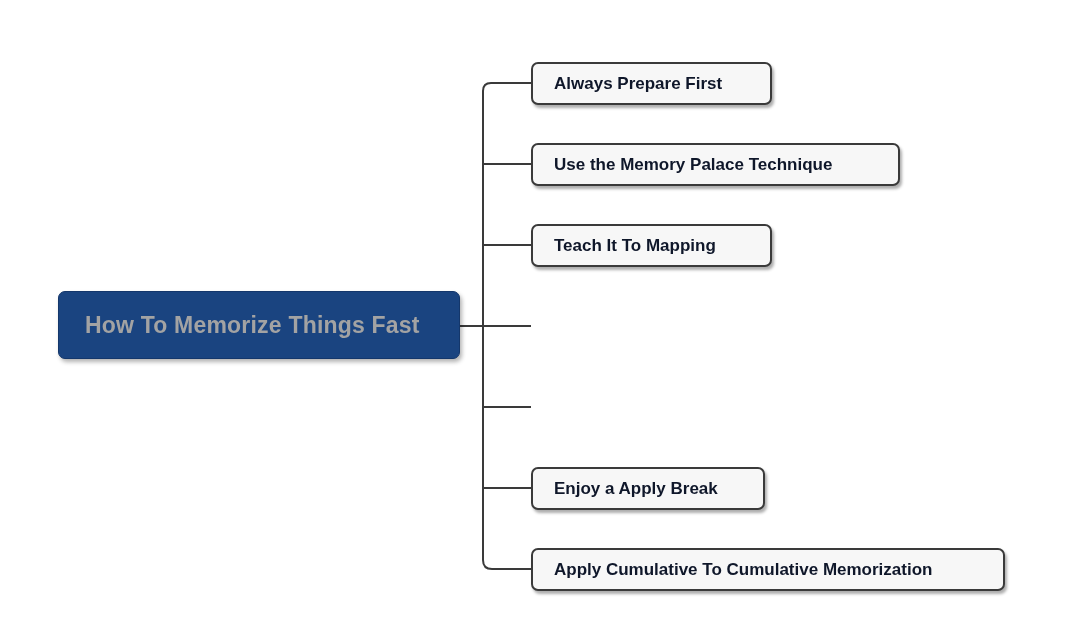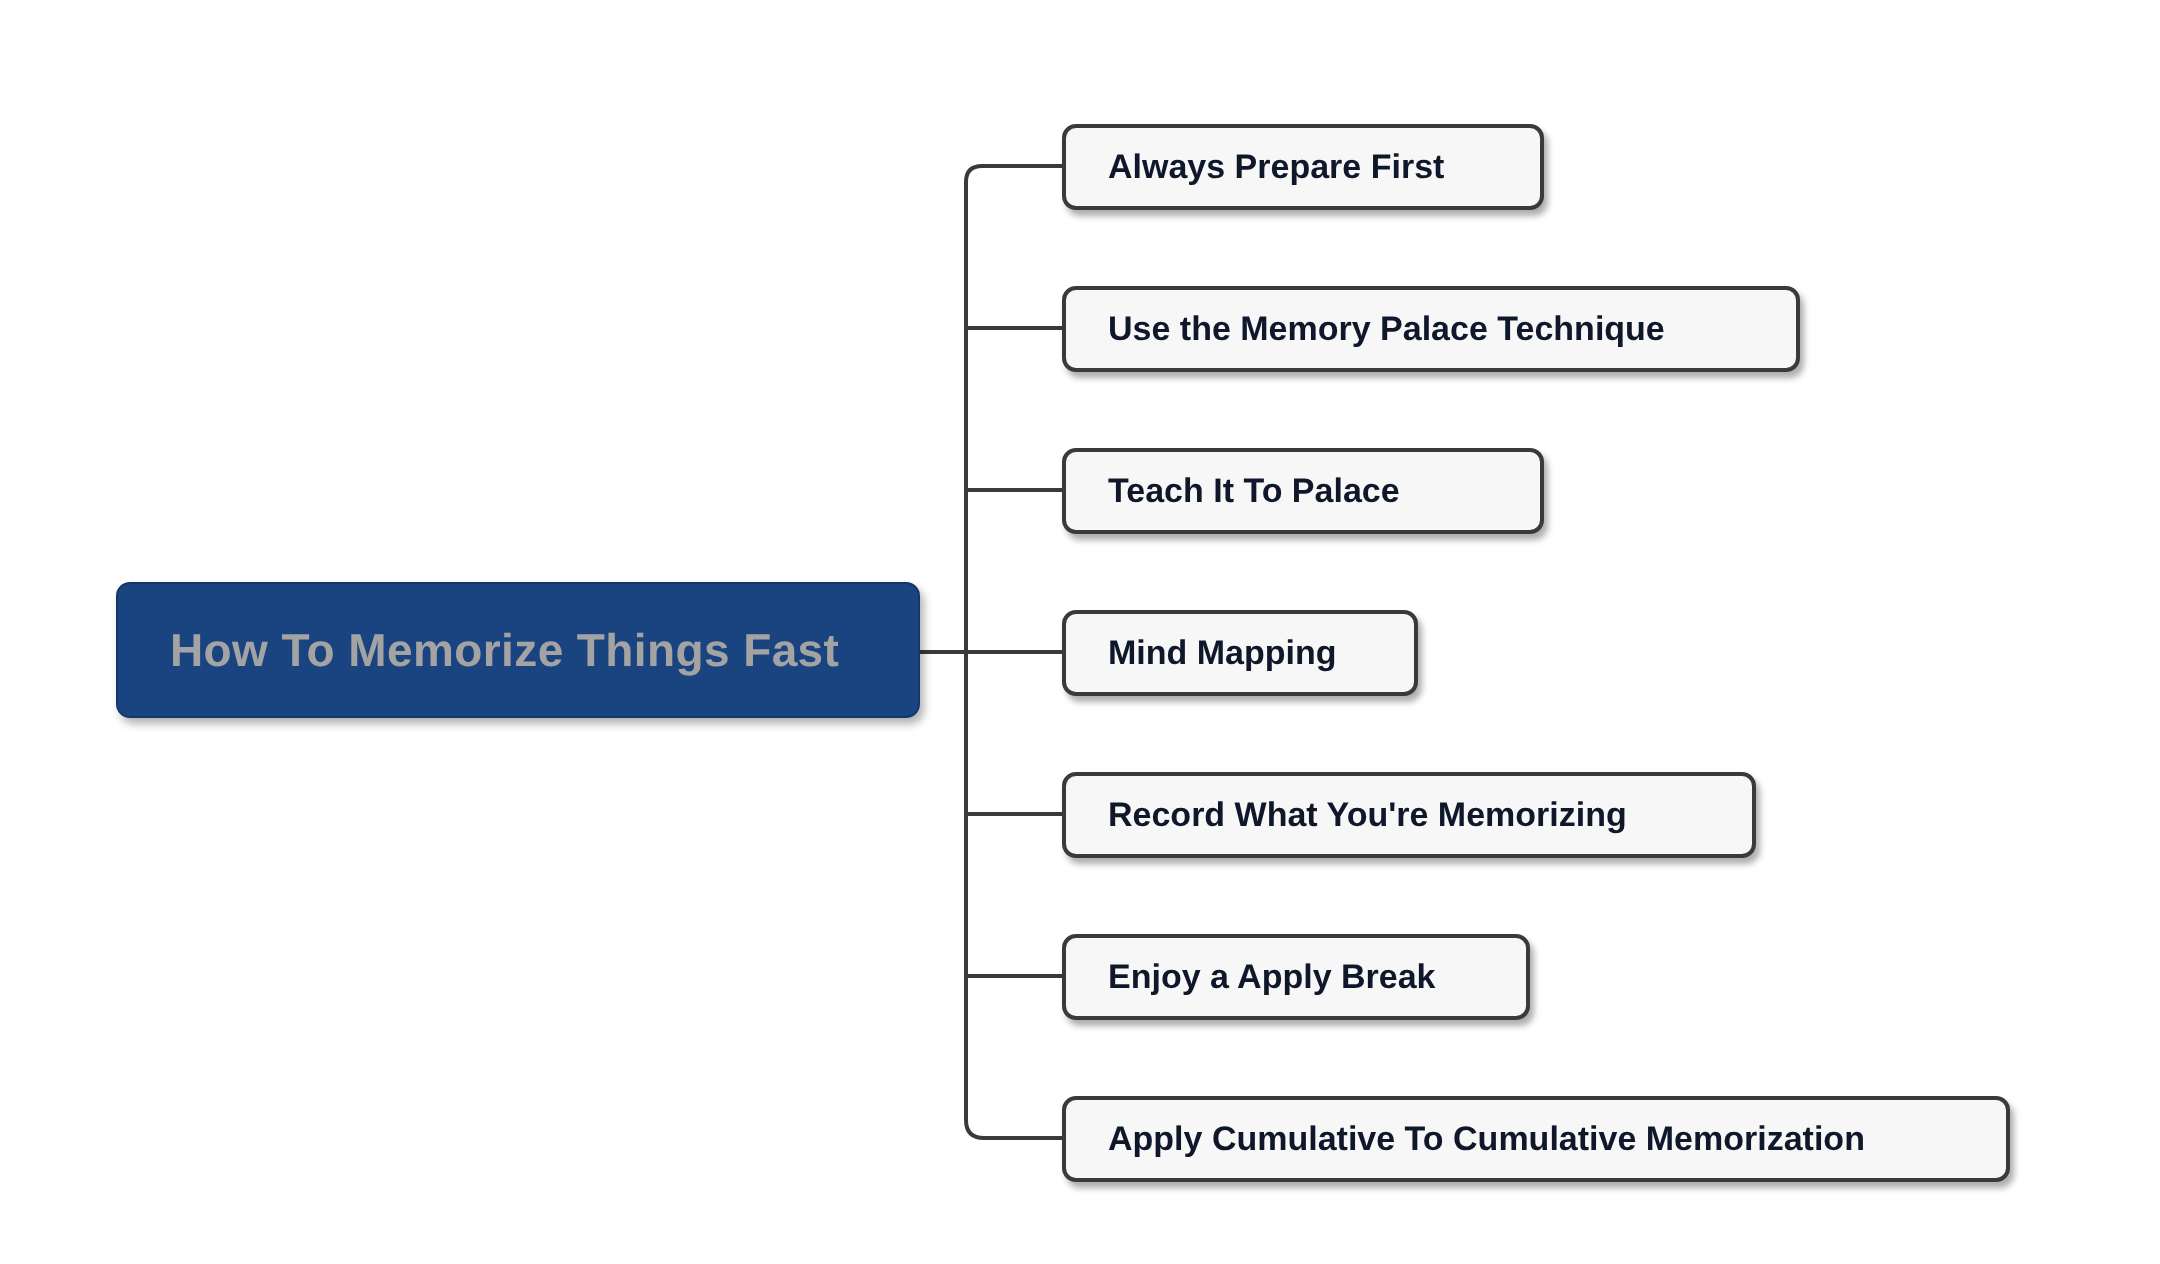--- a/index.html
+++ b/index.html
@@ -114,30 +114,24 @@
 
   <div class="node node-child n0">
     <span class="node-label">Always Prepare First</span>
   </div>
 
   <div class="node node-child n1">
     <span class="node-label">Use the Memory Palace Technique</span>
   </div>
 
   <div class="node node-child n2">
-    <span class="node-label">Teach It To Palace</span>
+    <span class="node-label">Teach It To Mapping</span>
   </div>
 
-  <div class="node node-child n3">
-    <span class="node-label">Mind Mapping</span>
-  </div>
 
-  <div class="node node-child n4">
-    <span class="node-label">Record What You're Memorizing</span>
-  </div>
 
   <div class="node node-child n5">
     <span class="node-label">Enjoy a Apply Break</span>
   </div>
 
   <div class="node node-child n6">
     <span class="node-label">Apply Cumulative To Cumulative Memorization</span>
   </div>
 
 </div>

